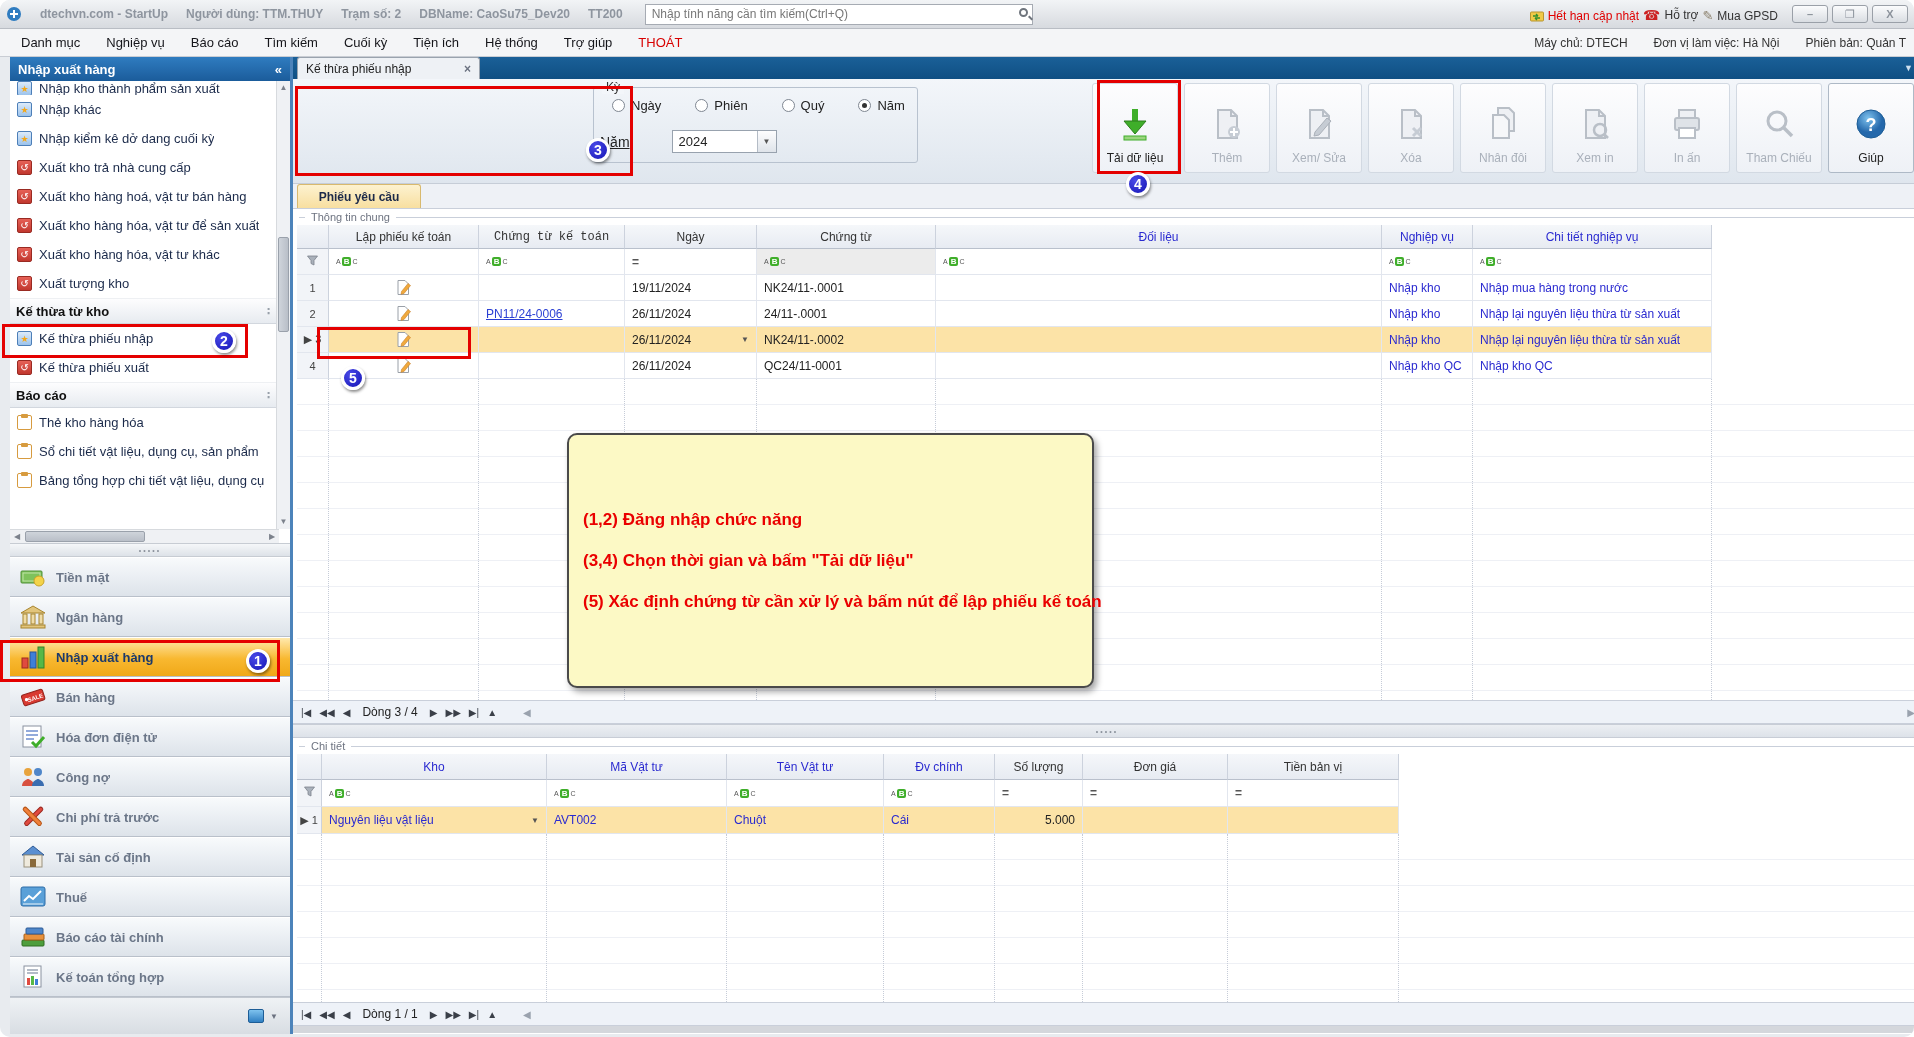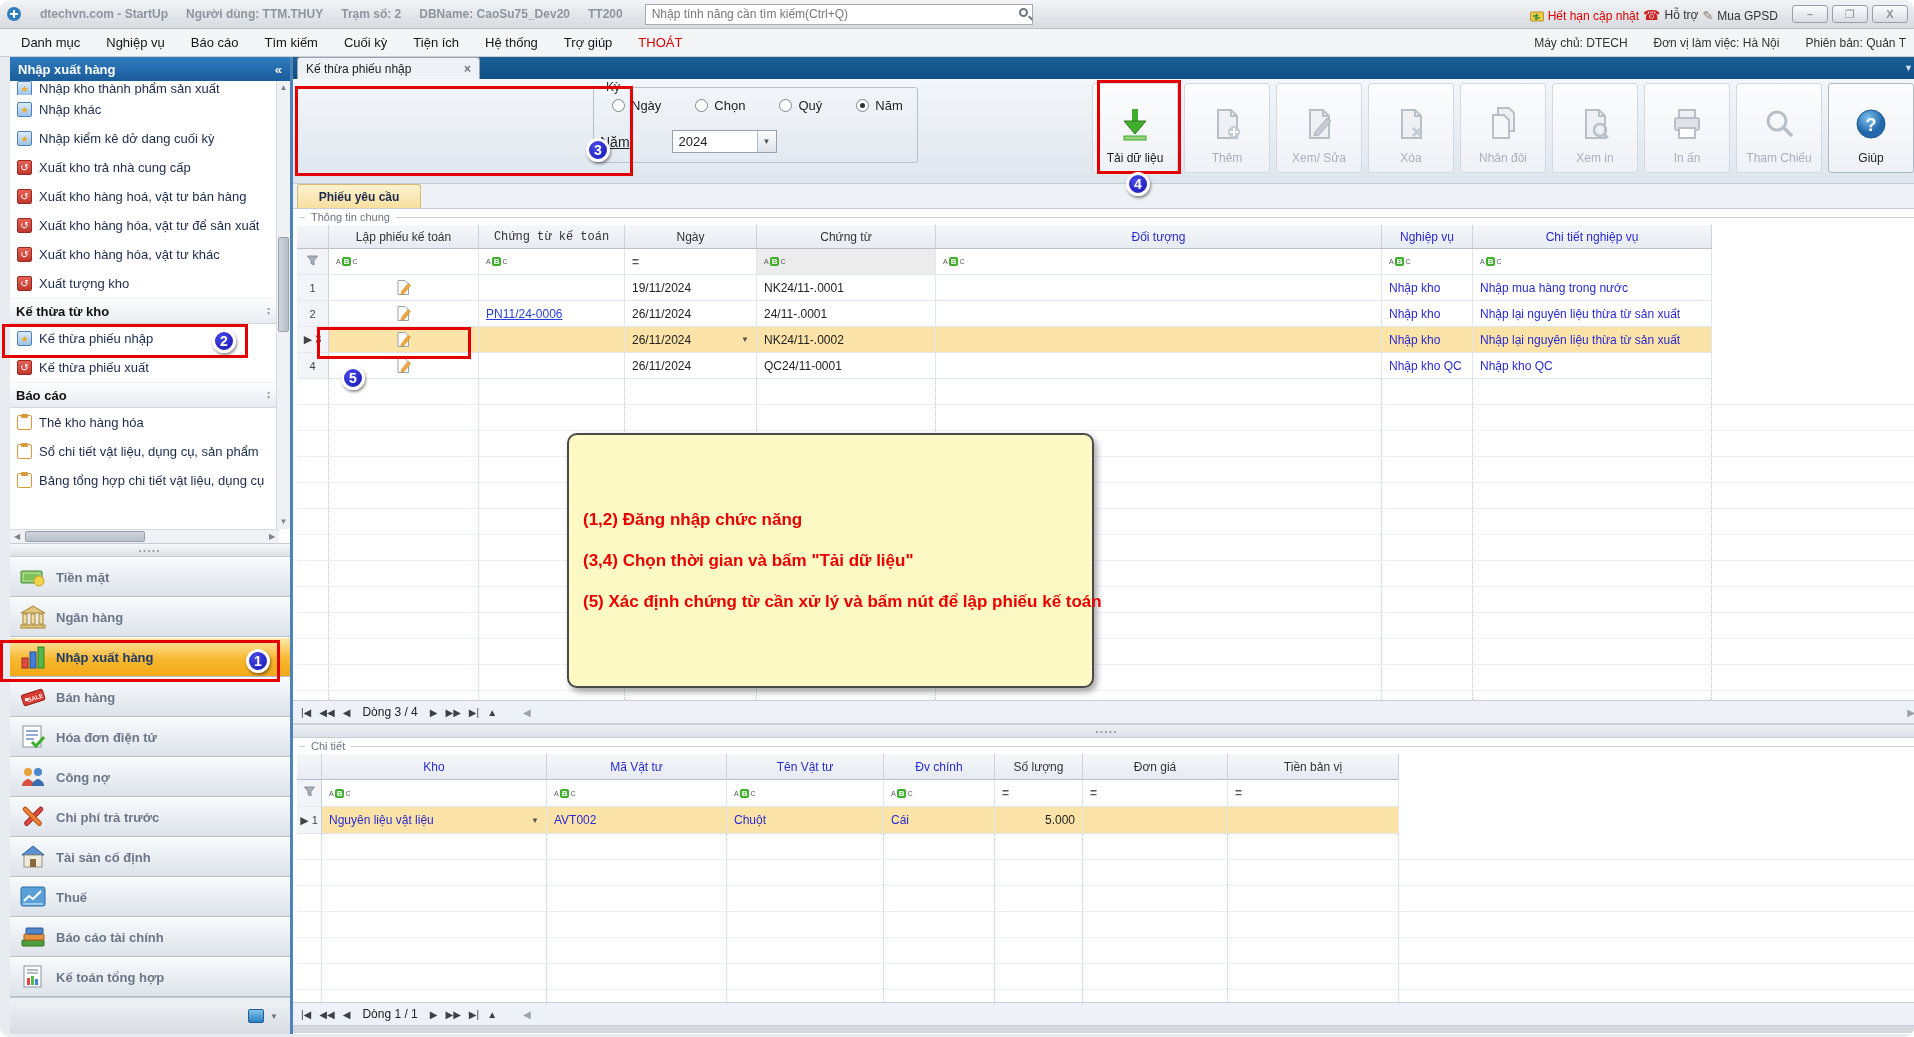--- a/index.html
+++ b/index.html
@@ -404,21 +404,21 @@
       <div class="toolbar">
         <div class="kybox">
           <span class="legend">Kỳ</span>
           <div class="radio-row" id="radio-row">
               <span class="radio">
                 <span class="rdot"></span>
                 <span>Ngày</span>
               </span>
               <span class="radio">
                 <span class="rdot"></span>
-                <span>Chọn</span>
+                <span>Phiên</span>
               </span>
               <span class="radio">
                 <span class="rdot"></span>
                 <span>Quý</span>
               </span>
               <span class="radio">
                 <span class="rdot sel"></span>
                 <span>Năm</span>
               </span>
             </div>
@@ -519,21 +519,21 @@
           <span>Thông tin chung</span>
         </div>
 
       <div class="grid" id="main-grid">
           <div class="g-row g-head">
             <div class="g-cell" style="width: 32px; height: 24px;"></div>
             <div class="g-cell" style="width: 150px; height: 24px;">Lập phiếu kế toán</div>
             <div class="g-cell" style="width: 146px; height: 24px; font-family: Liberation Mono, monospace;">Chứng từ kế toán</div>
             <div class="g-cell" style="width: 132px; height: 24px;">Ngày</div>
             <div class="g-cell" style="width: 179px; height: 24px;">Chứng từ</div>
-            <div class="g-cell blue" style="width: 446px; height: 24px;">Đối tượng</div>
+            <div class="g-cell blue" style="width: 446px; height: 24px;">Đối liệu</div>
             <div class="g-cell blue" style="width: 91px; height: 24px;">Nghiệp vụ</div>
             <div class="g-cell blue" style="width: 239px; height: 24px;">Chi tiết nghiệp vụ</div>
           </div>
           <div class="g-row g-filter">
             <div class="g-cell numcol" style="width: 32px; height: 26px;">
               <span><svg class="funnel" width="11" height="11" viewBox="0 0 11 11">
                   <path d="M0.5 1h10L7 5.5V10L4 8.5V5.5z" fill="#aab1bb" stroke="#7c828c" stroke-width="0.8"></path>
                 </svg></span>
             </div>
             <div class="g-cell" style="width: 150px; height: 26px;">

